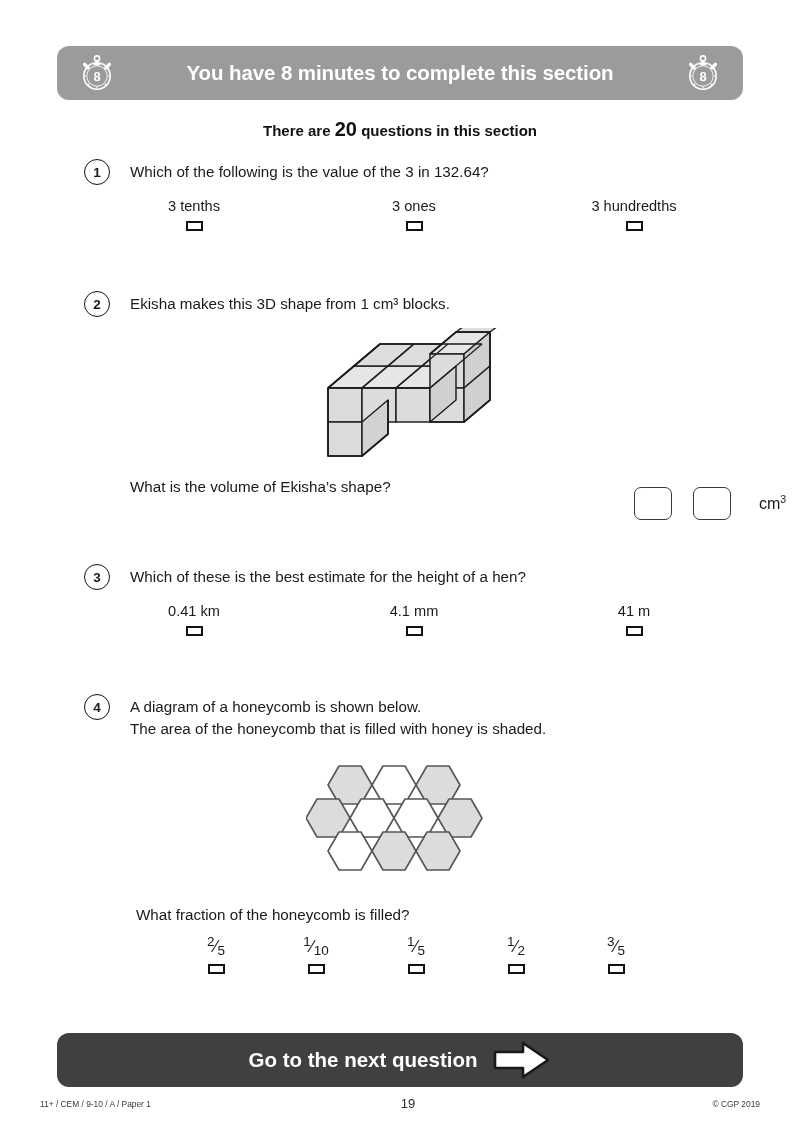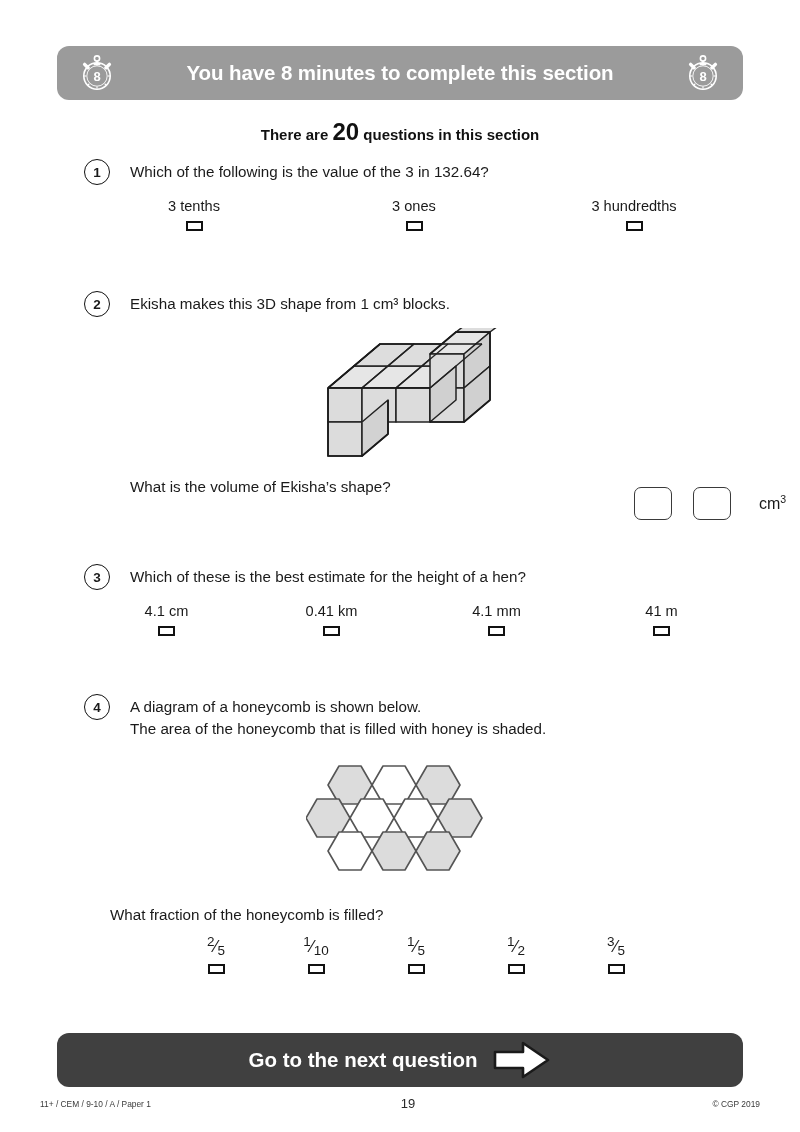--- a/index.html
+++ b/index.html
@@ -56,21 +56,21 @@
     position: absolute;
     left: 0;
     top: 118px;
     width: 800px;
     text-align: center;
     font-size: 15px;
     font-weight: bold;
     color: #111;
   }
   .q-count .big {
-    font-size: 24px;
+    font-size: 20px;
     font-weight: bold;
   }
 
   
   .question {
     position: absolute;
     left: 84px;
     width: 660px;
   }
   .qnum {
@@ -368,24 +368,20 @@
     <div class="ans-box"></div>
     <div class="ans-unit"><span>cm</span><sup>3</sup></div>
   </div>
 
   <div class="question" style="top:564px;">
     <div class="qnum">3</div>
     <div class="qtext">Which of these is the best estimate for the height of a hen?</div>
   </div>
   <div class="options" style="left:84px; top:603px;">
     <div class="option">
-      <div class="opt-label">4.1 cm</div>
-      <div class="checkbox"></div>
-    </div>
-    <div class="option">
       <div class="opt-label">0.41 km</div>
       <div class="checkbox"></div>
     </div>
     <div class="option">
       <div class="opt-label">4.1 mm</div>
       <div class="checkbox"></div>
     </div>
     <div class="option">
       <div class="opt-label">41 m</div>
       <div class="checkbox"></div>
@@ -418,21 +414,21 @@
         <polygon points="132,66 143,47 165,47 176,66 165,85 143,85" fill="#dcdcdc"></polygon>
 
         <polygon points="22,99 33,80 55,80 66,99 55,118 33,118" fill="#ffffff"></polygon>
         <polygon points="66,99 77,80 99,80 110,99 99,118 77,118" fill="#dcdcdc"></polygon>
         <polygon points="110,99 121,80 143,80 154,99 143,118 121,118" fill="#dcdcdc"></polygon>
       </g>
     </svg>
   </div>
 
   <div class="question" style="top:902px;">
-    <div class="qtext" style="margin-left:26px;">What fraction of the honeycomb is filled?</div>
+    <div class="qtext" style="margin-left:52px;">What fraction of the honeycomb is filled?</div>
   </div>
 
   <div class="options" style="left:166px; top:935px; width:500px;">
     <div class="option">
       <div class="opt-label">
         <span class="frac"><span class="n">2</span><span class="s">⁄</span><span class="d">5</span></span>
       </div>
       <div class="checkbox"></div>
     </div>
     <div class="option">

